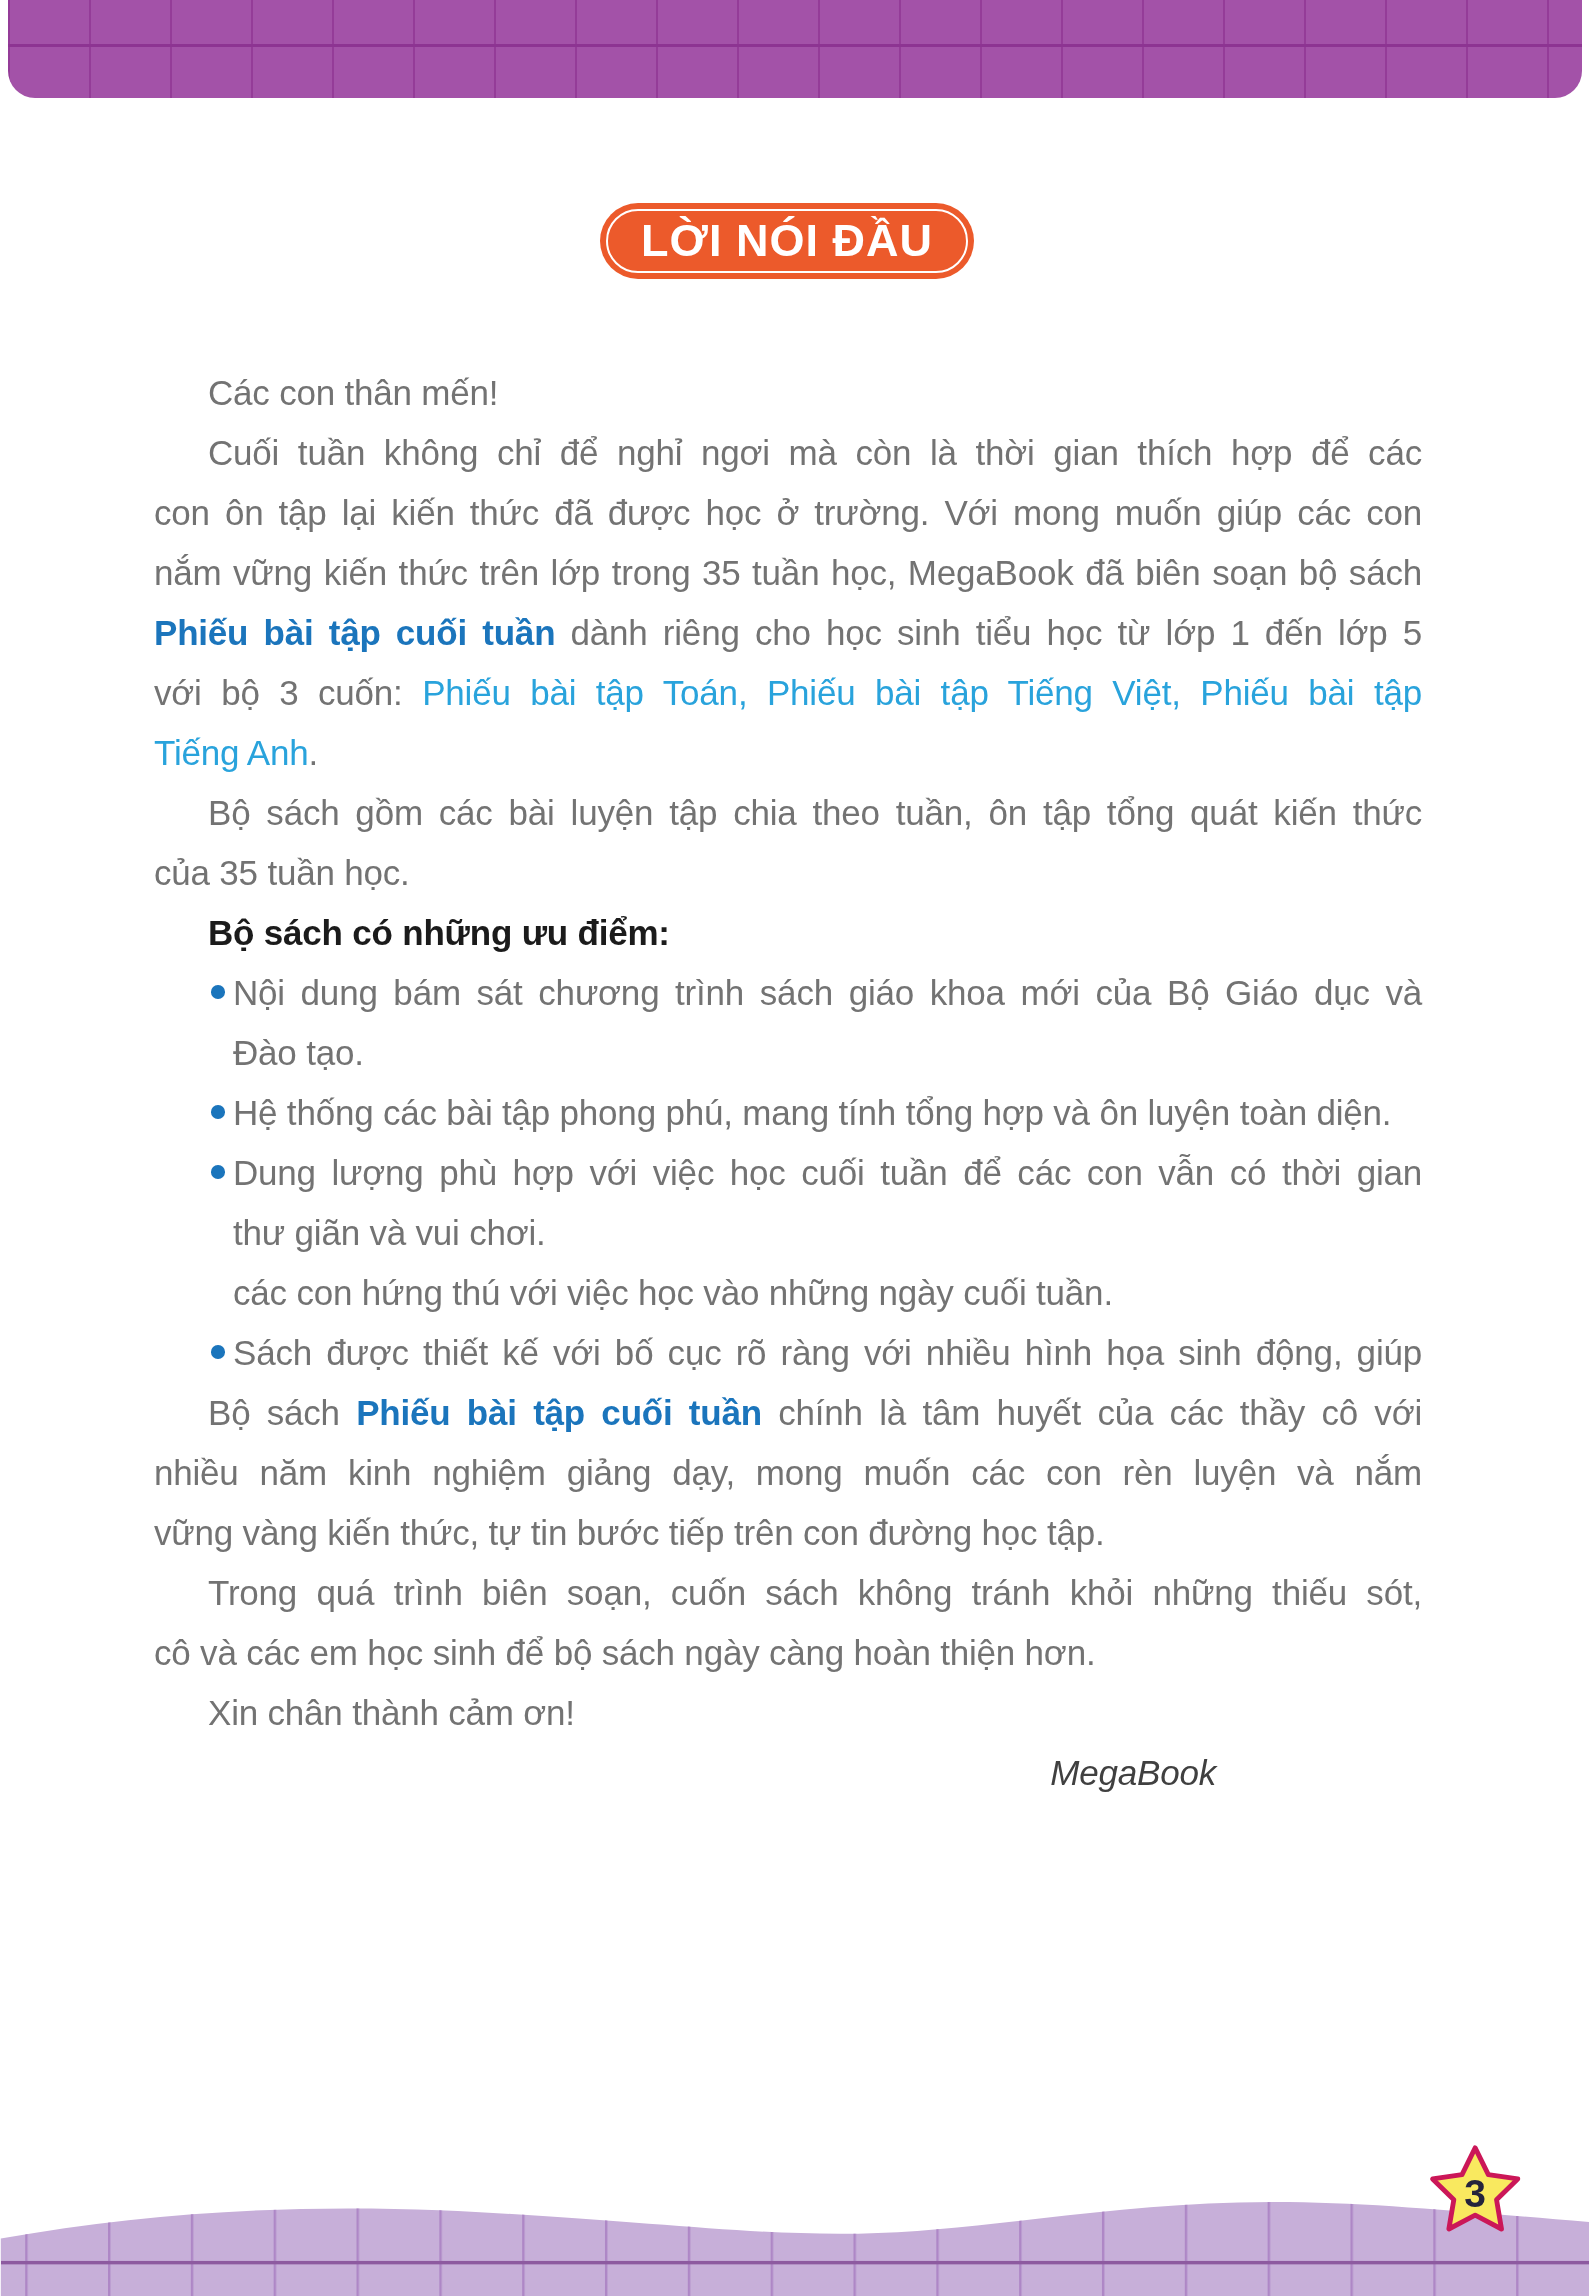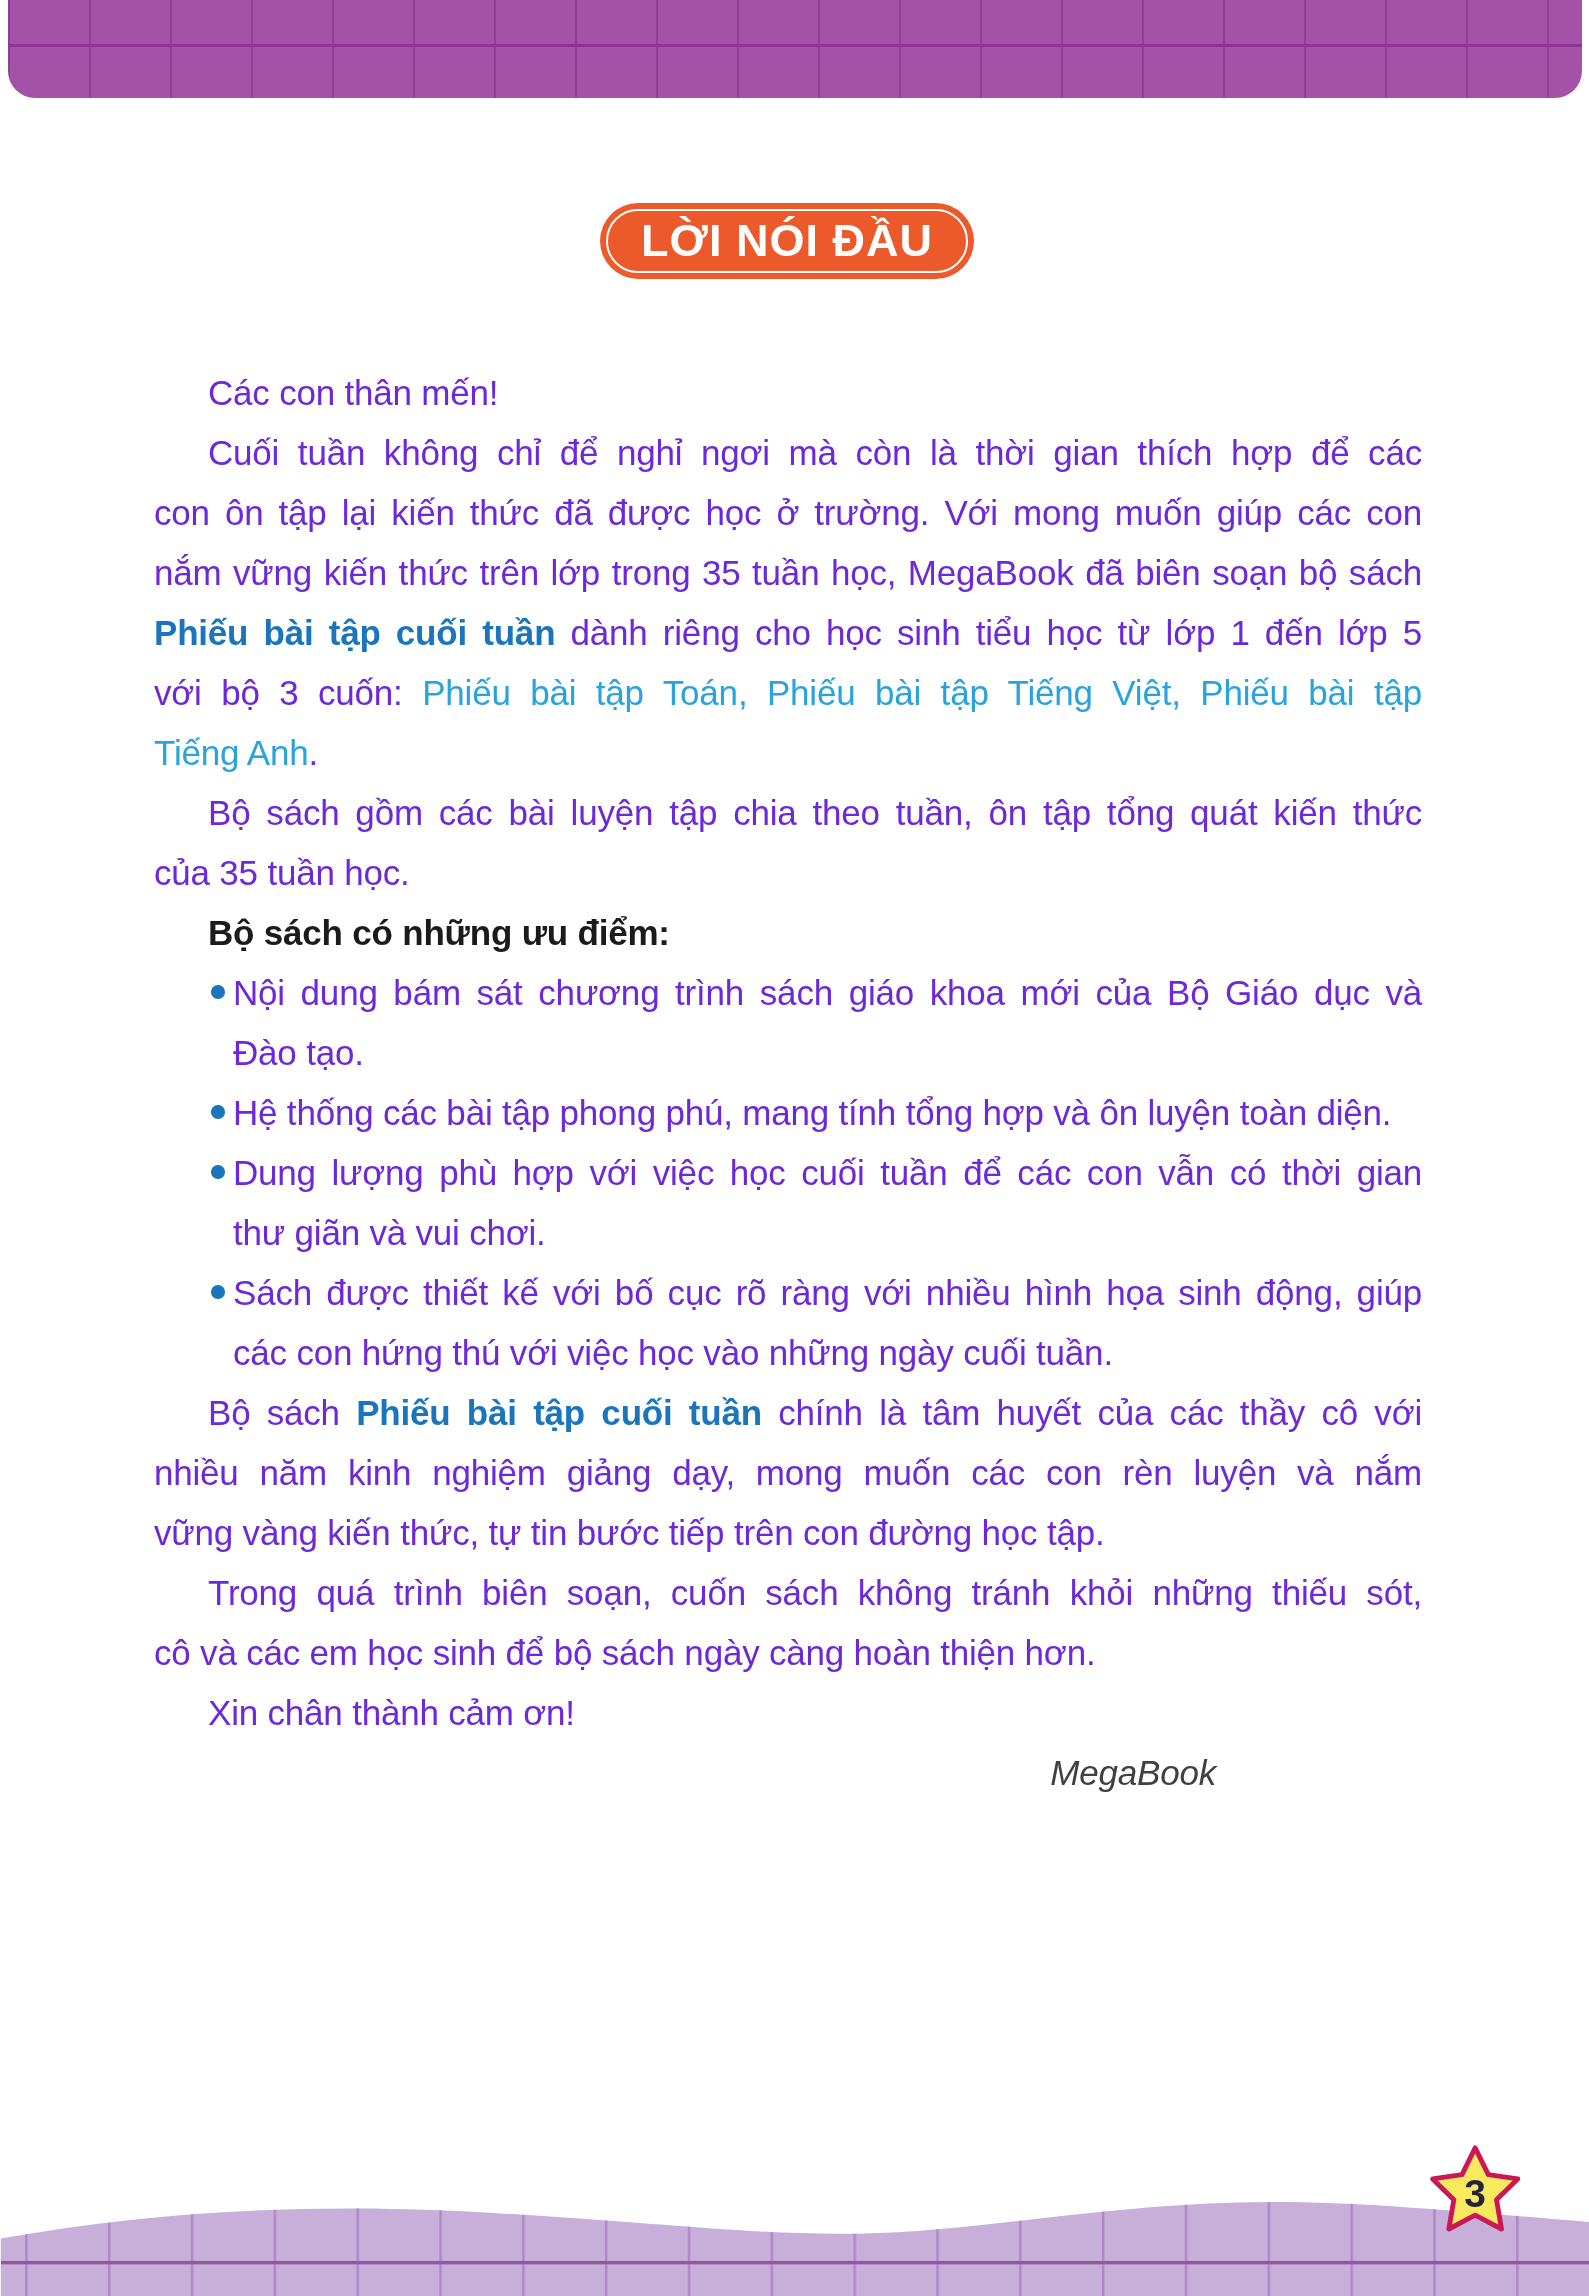--- a/index.html
+++ b/index.html
@@ -43,21 +43,21 @@
   .line.just { text-align:justify; text-align-last:justify; }
   .line.indent { padding-left:54px; }
   .line.flush  { padding-left:0; }
   .line.bfirst { padding-left:79px; }
   .line.bcont  { padding-left:79px; }
   .line.sig    { text-align:right; padding-right:206px; }
   .bullet-dot {
     position:absolute; left:57px; top:50%; margin-top:-7.8px;
     width:13.7px; height:13.7px; border-radius:50%; background:#1b75bc;
   }
-  .run-n  { color:#6d28d9; }
+  .run-n  { color:#737373; }
   .run-b  { color:#1b1b1b; font-weight:bold; }
   .run-bb { color:#1b75bc; font-weight:bold;margin-top:25px; }
   .run-lb { color:#29a3dc; }
   .run-i  { color:#404040; font-style:italic; }
 
   
   .bottom-banner { position:absolute; left:0; bottom:0; width:1590px; height:229px; }
 </style>
 </head>
 <body>
@@ -80,22 +80,22 @@
       <div class="line flush just"><span class="run-n">với bộ 3 cuốn: </span><span class="run-lb">Phiếu bài tập Toán, Phiếu bài tập Tiếng Việt, Phiếu bài tập</span></div>
       <div class="line flush"><span class="run-lb">Tiếng Anh</span><span class="run-n">.</span></div>
       <div class="line indent just"><span class="run-n">Bộ sách gồm các bài luyện tập chia theo tuần, ôn tập tổng quát kiến thức</span></div>
       <div class="line flush"><span class="run-n">của 35 tuần học.</span></div>
       <div class="line indent"><span class="run-b">Bộ sách có những ưu điểm:</span></div>
       <div class="line bfirst just"><span class="bullet-dot"></span><span class="run-n">Nội dung bám sát chương trình sách giáo khoa mới của Bộ Giáo dục và</span></div>
       <div class="line bcont"><span class="run-n">Đào tạo.</span></div>
       <div class="line bfirst"><span class="bullet-dot"></span><span class="run-n">Hệ thống các bài tập phong phú, mang tính tổng hợp và ôn luyện toàn diện.</span></div>
       <div class="line bfirst just"><span class="bullet-dot"></span><span class="run-n">Dung lượng phù hợp với việc học cuối tuần để các con vẫn có thời gian</span></div>
       <div class="line bcont"><span class="run-n">thư giãn và vui chơi.</span></div>
+      <div class="line bcont"><span class="run-n">các con hứng thú với việc học vào những ngày cuối tuần.</span></div>
       <div class="line bfirst just"><span class="bullet-dot"></span><span class="run-n">Sách được thiết kế với bố cục rõ ràng với nhiều hình họa sinh động, giúp</span></div>
-      <div class="line bcont"><span class="run-n">các con hứng thú với việc học vào những ngày cuối tuần.</span></div>
       <div class="line indent just"><span class="run-n">Bộ sách </span><span class="run-bb">Phiếu bài tập cuối tuần</span><span class="run-n"> chính là tâm huyết của các thầy cô với</span></div>
       <div class="line flush just"><span class="run-n">nhiều năm kinh nghiệm giảng dạy, mong muốn các con rèn luyện và nắm</span></div>
       <div class="line flush"><span class="run-n">vững vàng kiến thức, tự tin bước tiếp trên con đường học tập.</span></div>
       <div class="line indent just"><span class="run-n">Trong quá trình biên soạn, cuốn sách không tránh khỏi những thiếu sót,</span></div>
       <div class="line flush"><span class="run-n">cô và các em học sinh để bộ sách ngày càng hoàn thiện hơn.</span></div>
       <div class="line indent"><span class="run-n">Xin chân thành cảm ơn!</span></div>
       <div class="line sig"><span class="run-i">MegaBook</span></div>
     </div>
 
   <svg class="bottom-banner" width="1590" height="229" viewBox="0 2120 1630 235" xmlns="http://www.w3.org/2000/svg">

